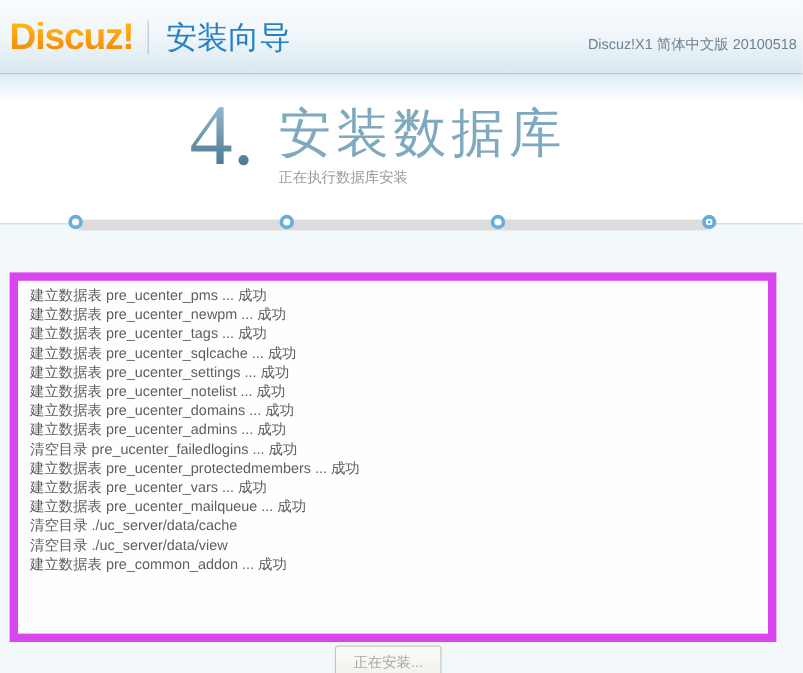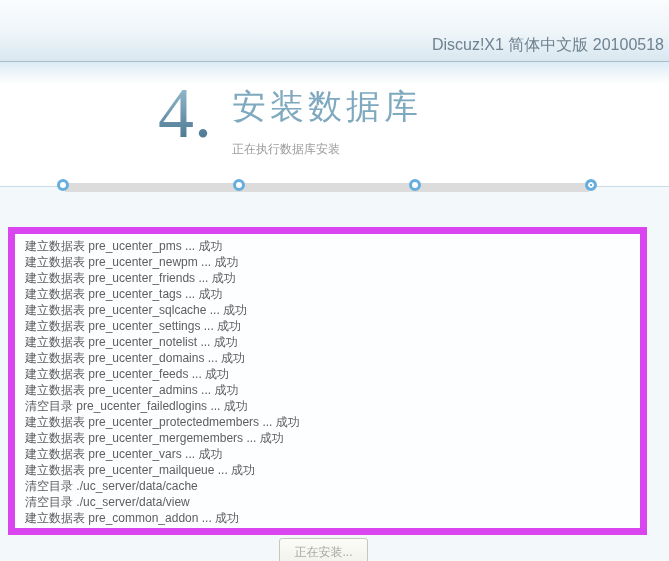--- a/index.html
+++ b/index.html
@@ -29,22 +29,22 @@
     text-shadow:0 1px 0 rgba(255,255,255,0.0);
     padding-right:12px;
   }
   .logo-divider {
     width:1px; height:28px; background:#b6c9d4; margin-right:14px;
   }
   .wizard-title {
     font-size:26px; color:#2583c5;
   }
   .version {
-    position:absolute; right:5px; bottom:5px;
-    font-size:16px; color:#6e8290;
+    position:absolute; right:5px; bottom:15px;
+    font-size:12px; color:#6e8290;
   }
 
   
   .step-section {
     height:125px;
     background:linear-gradient(#dcebf4, #ffffff 22px);
     border-bottom:1px solid #c9dbe4;
     position:relative;
   }
   .step-heading {
@@ -54,24 +54,24 @@
   .step-number {
     font-family:"Liberation Serif","DejaVu Serif",serif;
     font-size:72px; line-height:0.92; font-weight:normal;
     background:linear-gradient(#9ec2d4, #436f8a);
     -webkit-background-clip:text; background-clip:text;
     -webkit-text-fill-color:transparent; color:transparent;
   }
   .step-text { margin-left:20px; padding-top:8px; }
   .step-title {
     font-family:"Liberation Serif","DejaVu Serif",serif;
-    font-size:34px; color:#7fa9bf; letter-spacing:4px; line-height:1.1;
+    font-size:44px; color:#7fa9bf; letter-spacing:4px; line-height:1.1;
   }
   .step-subtitle {
-    font-size:12px; color:#9b9b9b; margin-top:16px;
+    font-size:12px; color:#9b9b9b; margin-top:4px;
   }
 
   
   .progress-track {
     position:absolute; left:65px; top:183px;
     width:524px; height:9px; background:#dcdcdc; z-index:1;
   }
   .progress-steps {
     position:absolute; left:57px; top:179px;
     width:540px; display:flex; justify-content:space-between; z-index:2;
@@ -105,20 +105,25 @@
     background:linear-gradient(#fbfbf8, #f1f1ea);
     border:1px solid #c6c6bb; border-radius:3px;
     color:#a9a9a1; font-size:12px;
     font-family:"Liberation Sans","DejaVu Sans",sans-serif;
   }
 </style>
 </head>
 <body>
 
 <div class="header">
+  <div class="logo-row">
+    <span class="logo">Discuz!</span>
+    <span class="logo-divider"></span>
+    <span class="wizard-title">安装向导</span>
+  </div>
   <div class="version">Discuz!X1 简体中文版  20100518</div>
 </div>
 
 <div class="step-section">
   <div class="step-heading">
     <span class="step-number">4.</span>
     <span class="step-text">
       <div class="step-title">安装数据库</div>
       <div class="step-subtitle">正在执行数据库安装</div>
     </span>
@@ -130,31 +135,28 @@
     <span class="step-circle"></span>
     <span class="step-circle"></span>
     <span class="step-circle"></span>
     <span class="step-circle active"></span>
   </div>
 
 <div class="content">
   <div class="log-box">
       <div class="log-line">建立数据表 pre_ucenter_pms ... 成功</div>
       <div class="log-line">建立数据表 pre_ucenter_newpm ... 成功</div>
-      <div class="log-line">建立数据表 pre_ucenter_friends ... 成功</div>
       <div class="log-line">建立数据表 pre_ucenter_tags ... 成功</div>
       <div class="log-line">建立数据表 pre_ucenter_sqlcache ... 成功</div>
       <div class="log-line">建立数据表 pre_ucenter_settings ... 成功</div>
       <div class="log-line">建立数据表 pre_ucenter_notelist ... 成功</div>
       <div class="log-line">建立数据表 pre_ucenter_domains ... 成功</div>
-      <div class="log-line">建立数据表 pre_ucenter_feeds ... 成功</div>
       <div class="log-line">建立数据表 pre_ucenter_admins ... 成功</div>
       <div class="log-line">清空目录 pre_ucenter_failedlogins ... 成功</div>
       <div class="log-line">建立数据表 pre_ucenter_protectedmembers ... 成功</div>
-      <div class="log-line">建立数据表 pre_ucenter_mergemembers ... 成功</div>
       <div class="log-line">建立数据表 pre_ucenter_vars ... 成功</div>
       <div class="log-line">建立数据表 pre_ucenter_mailqueue ... 成功</div>
       <div class="log-line">清空目录  ./uc_server/data/cache</div>
       <div class="log-line">清空目录  ./uc_server/data/view</div>
       <div class="log-line">建立数据表 pre_common_addon ... 成功</div>
     </div>
   <div class="button-row">
     <button class="install-button" disabled="">正在安装...</button>
   </div>
 </div>

